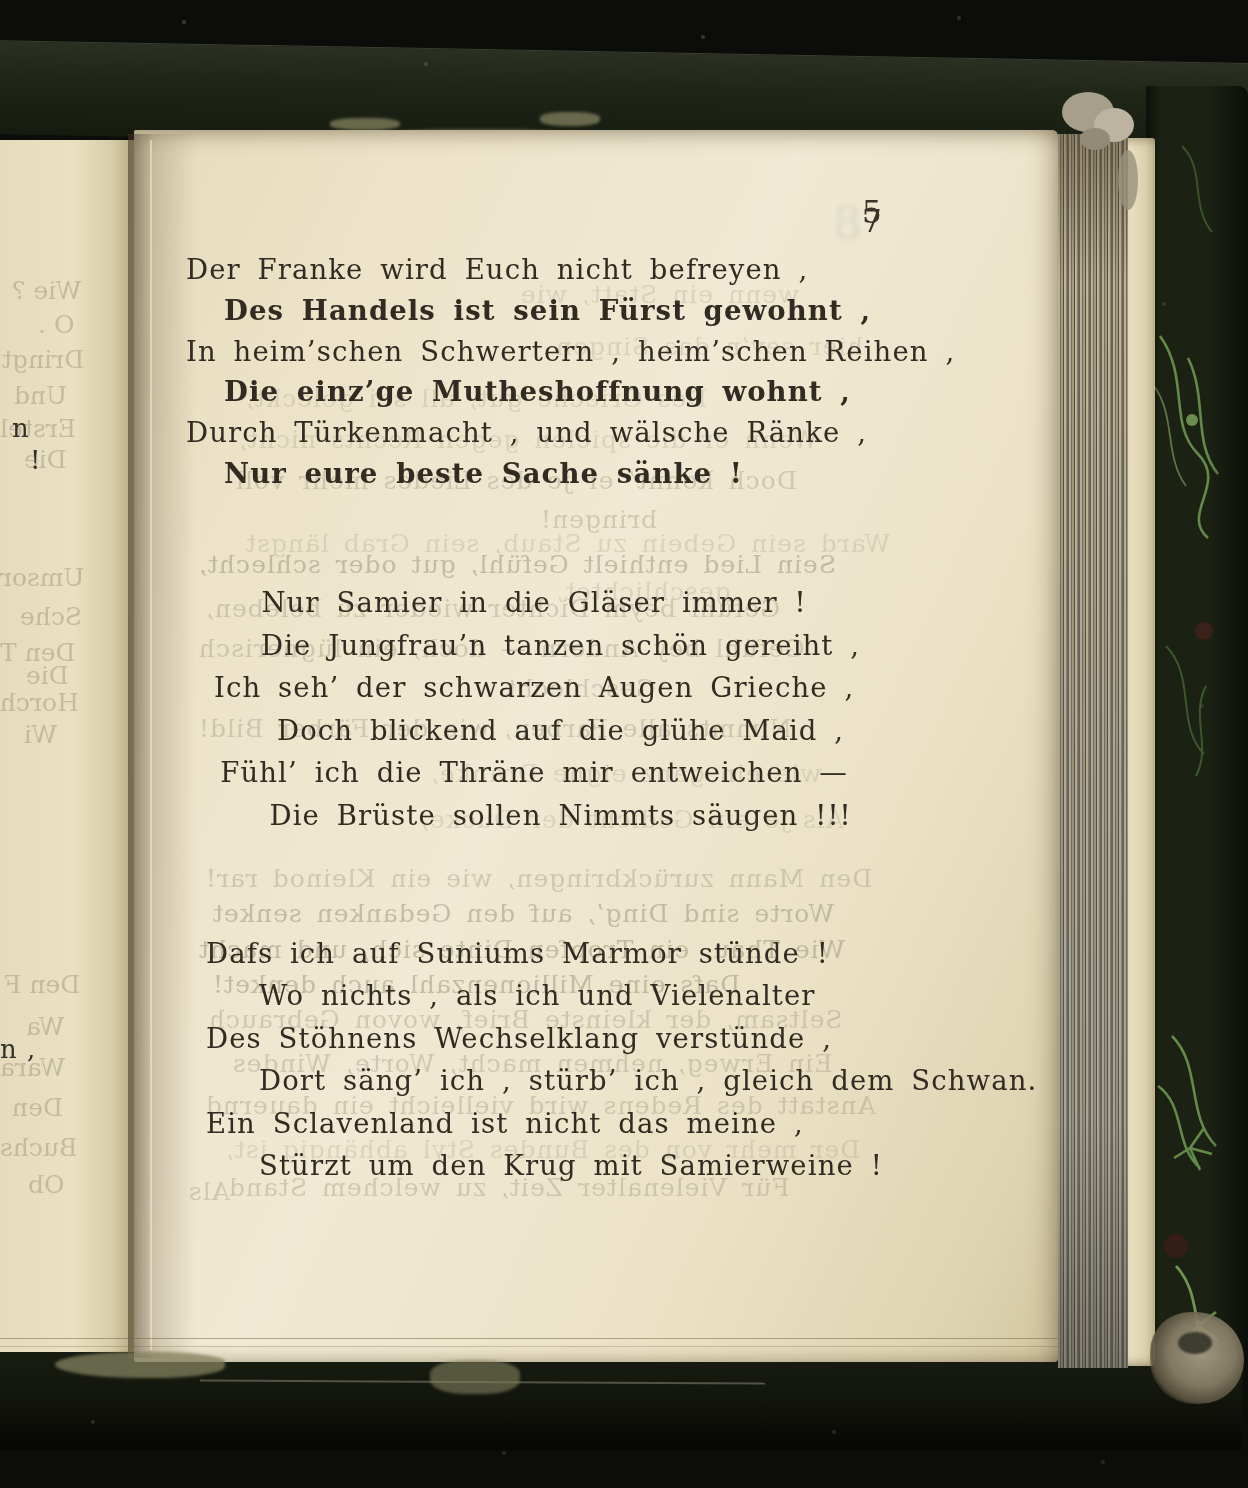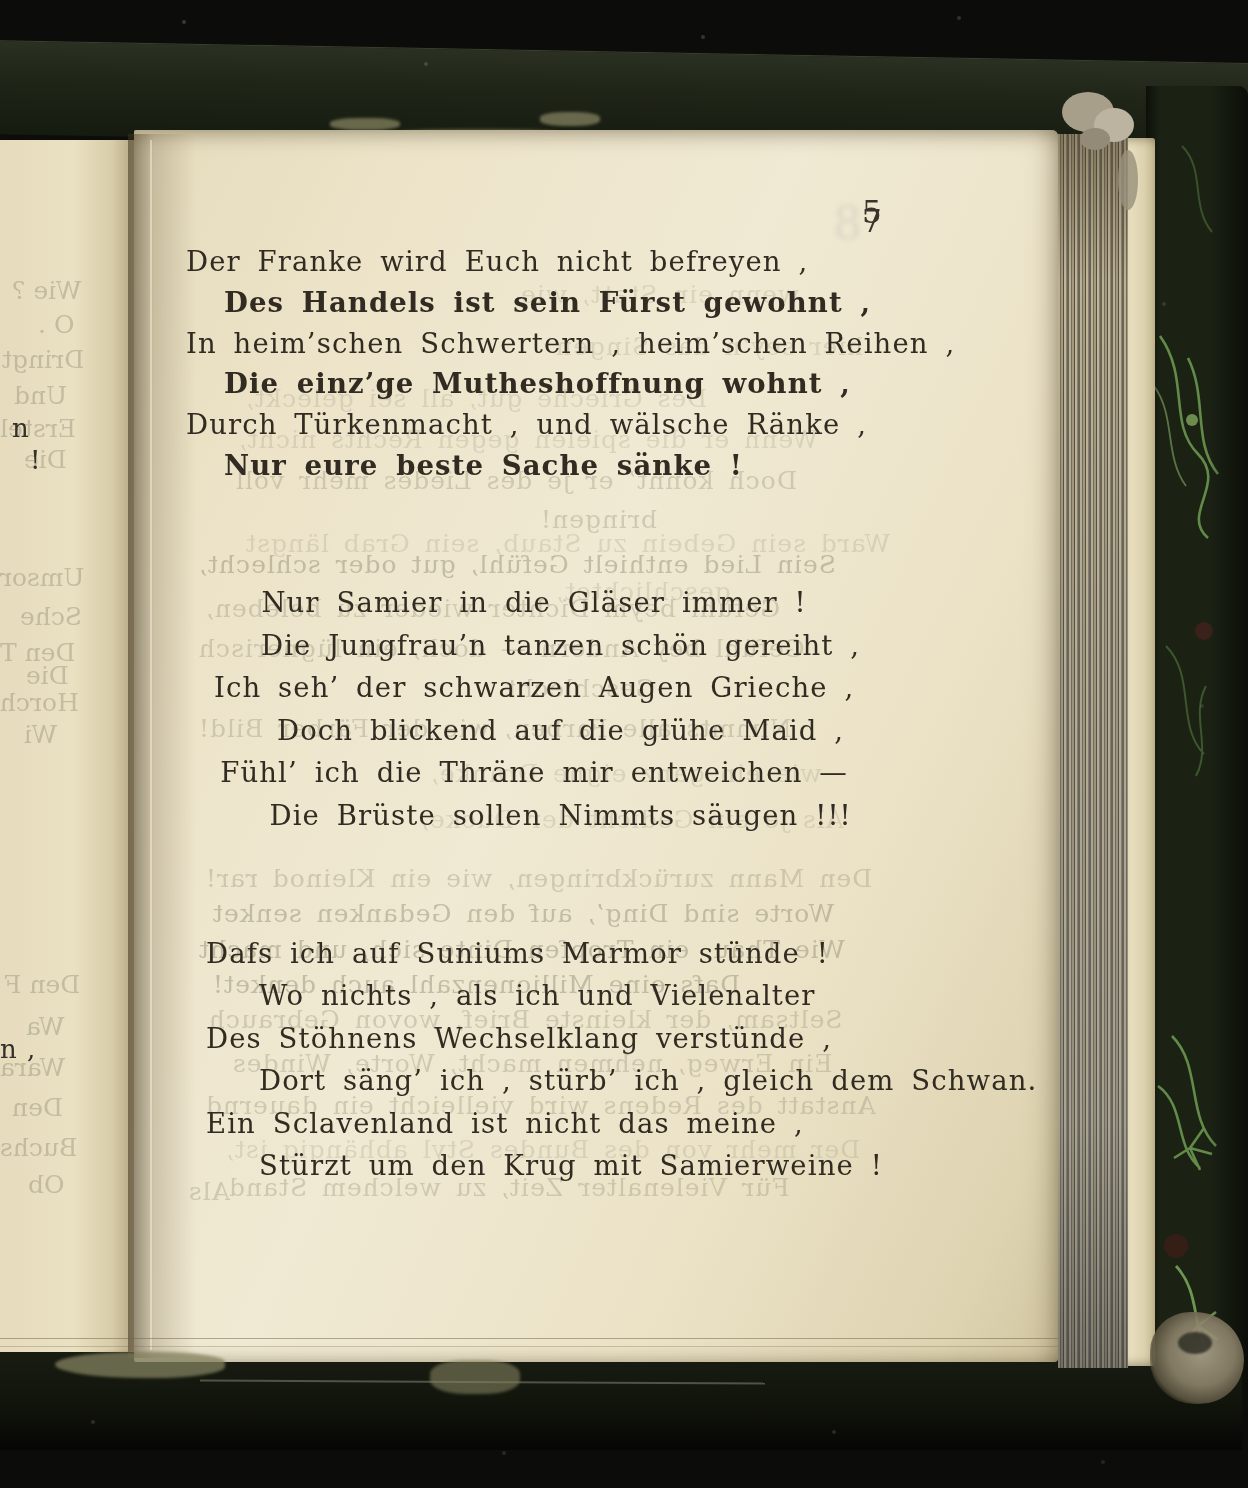--- a/index.html
+++ b/index.html
@@ -61,21 +61,21 @@
   .outer-sheet{left:1128px;top:138px;width:27px;height:1228px;border-radius:0 3px 3px 0;
     background:linear-gradient(90deg,#eae1c2 0%,#ddd2af 60%,#c2b58f 100%);
     box-shadow:inset 0 10px 10px -8px rgba(90,80,55,.5),inset 0 -10px 10px -8px rgba(90,80,55,.5);}
 
   
   .text-layer{left:0;top:0;width:1248px;height:1488px;}
   .page-number{left:862px;top:194px;color:#3a342a;font-size:31px;letter-spacing:2px;white-space:nowrap;}
   .page-number .d7{display:inline-block;transform:translateY(9px);}
   .stanza{white-space:nowrap;color:#312b22;font-size:27.5px;letter-spacing:1.1px;word-spacing:7px;}
   .stanza .pl{position:static;display:block;line-height:1;white-space:nowrap;}
-  .s1{left:186px;top:248px;}  .s1 .pl{height:40.8px;}  .s1 .ind{padding-left:38px;font-weight:bold;}
+  .s1{left:186px;top:256px;}  .s1 .pl{height:40.8px;}  .s1 .ind{padding-left:38px;font-weight:bold;}
   .s2{left:208px;top:589px;text-align:center;}  .s2 .pl{height:42.5px;}  .s2 .ind{padding-left:53px;}
   .s3{left:206px;top:940px;}  .s3 .pl{height:42.4px;}  .s3 .ind{padding-left:53px;}
 
   
   .bl{transform:scaleX(-1);color:#8e8b73;font-size:25px;letter-spacing:1px;word-spacing:5px;
       white-space:nowrap;filter:blur(.5px);}
   .o1{opacity:.22;} .o2{opacity:.33;} .o3{opacity:.46;}
   .ghost{font-size:46px;filter:blur(2.5px);opacity:.14;color:#5d7a80;}
 
   

